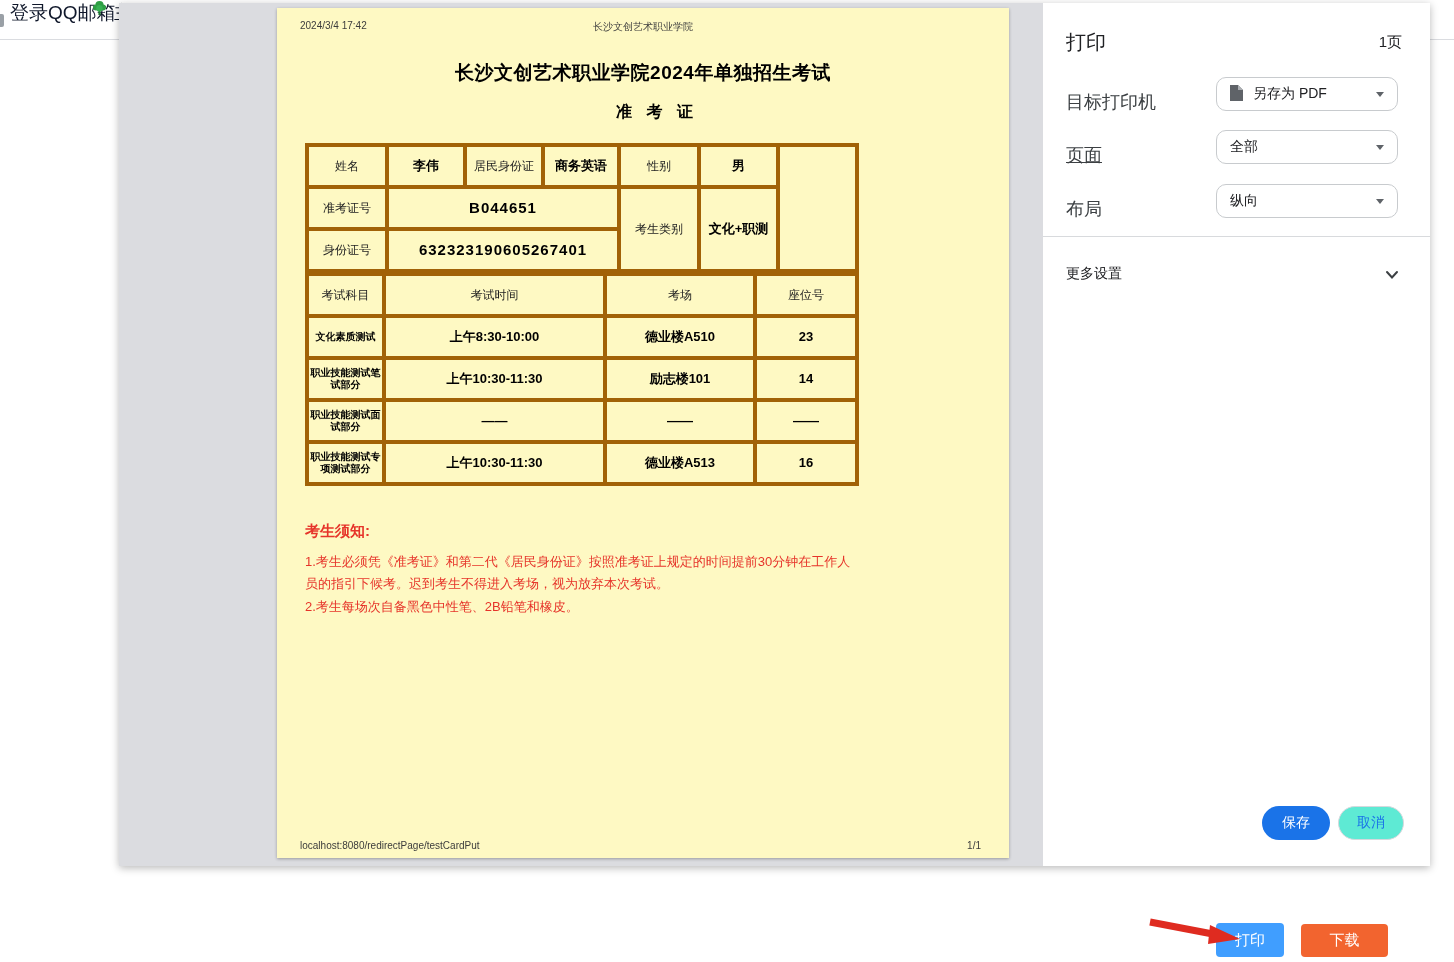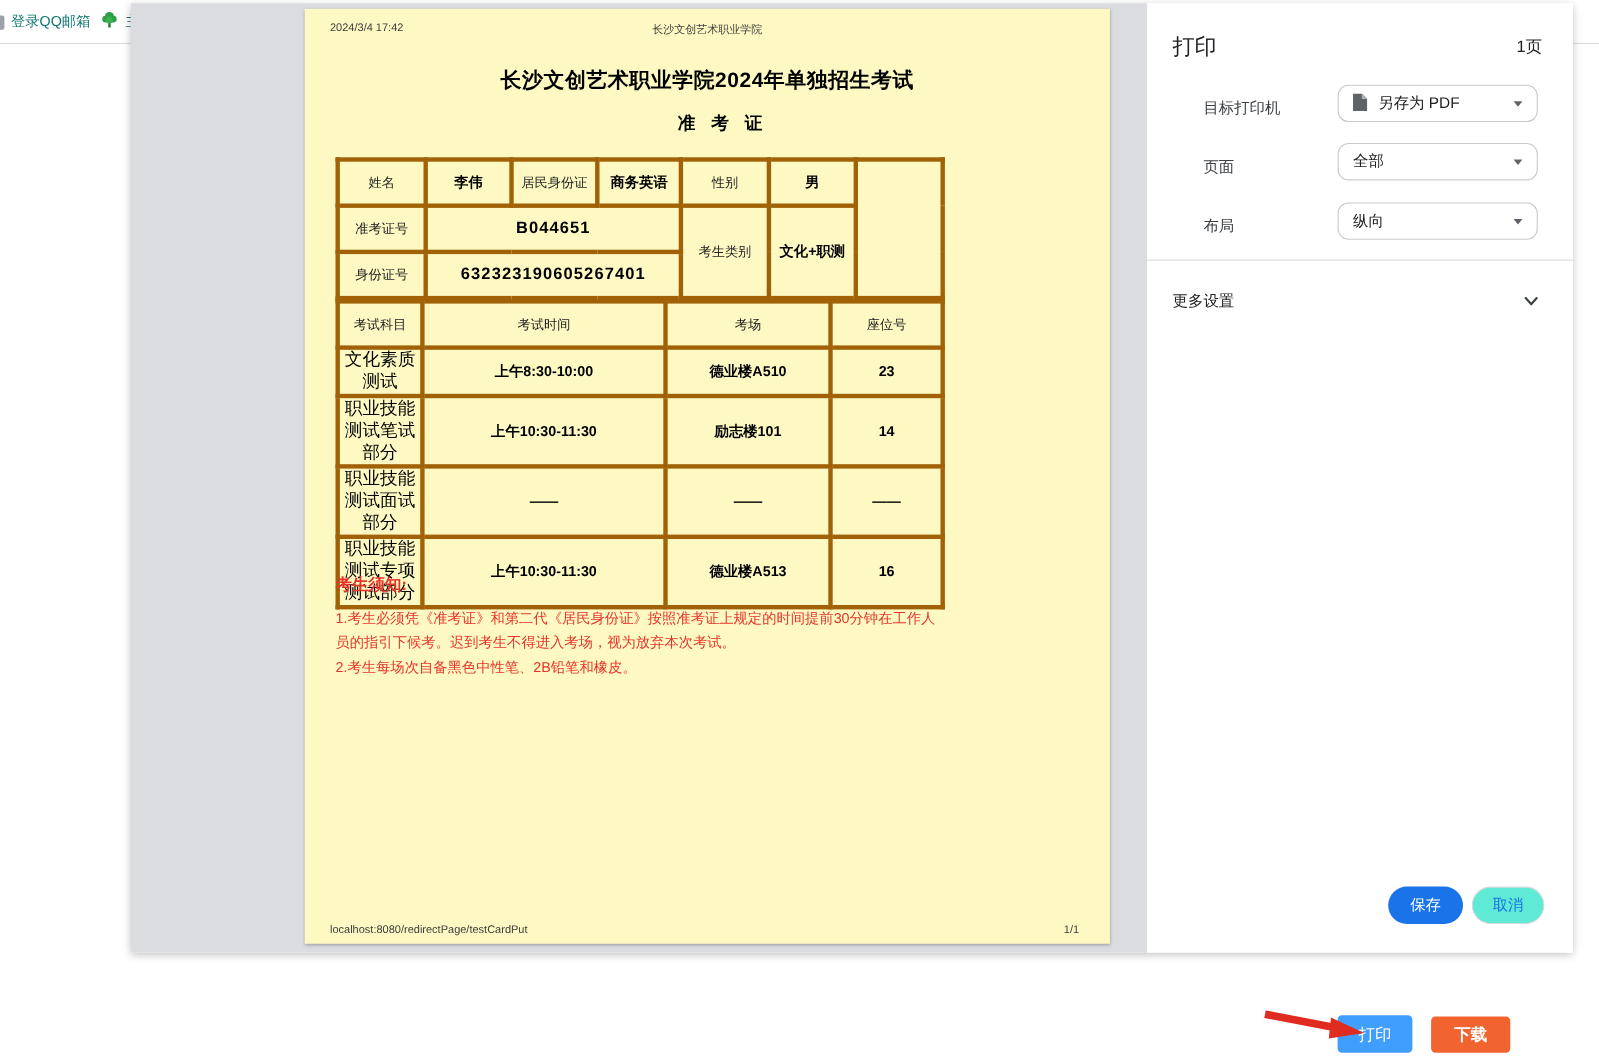--- a/index.html
+++ b/index.html
@@ -7,22 +7,22 @@
   body {
     width:1454px; height:962px; position:relative; overflow:hidden;
     background:#ffffff;
     font-family:"Liberation Sans", sans-serif;
     color:#202124;
   }
 
   
   .bookmarks-bar { position:absolute; left:0; top:0; width:1454px; height:40px;
     background:#fff; border-bottom:1px solid #dadce0; z-index:1; }
-  .bm-item { position:absolute; top:0; height:40px; display:flex; align-items:center;
-    gap:6px; font-size:13px; color:#0f766e; cursor:pointer; white-space:nowrap; }
+  .bm-item { position:absolute; top:0; height:40px; display:flex; align-items:flex-start;
+    gap:6px; font-size:19px; color:#0f172a; cursor:pointer; white-space:nowrap; }
   .favicon-sliver { position:absolute; left:0; top:14px; width:4px; height:13px;
     background:#9aa0a6; border-radius:0 2px 2px 0; }
   .bm-qq { left:10px; }
   .bm-tree { left:91px; }
 
   
   .dialog { position:absolute; left:119px; top:3px; width:1311px; height:863px;
     display:flex; z-index:2; box-shadow:0 2px 8px rgba(0,0,0,.28); background:#fff; }
 
   
@@ -38,37 +38,37 @@
   .doc-subtitle { position:absolute; top:94px; left:0; width:100%; text-align:center;
     font-size:16px; font-weight:bold; color:#000; letter-spacing:5px;padding-left:28px; }
 
   .tables { position:absolute; top:135px; left:28px; width:550px; }
   table { border-collapse:collapse; table-layout:fixed; width:550px; }
   td { border:4px solid #a16207; text-align:center; vertical-align:middle; padding:0 1px;
        font-size:12px; color:#222; line-height:1.25; overflow:hidden; }
   tr { height:42px; }
   td.v   { font-weight:bold; color:#000; font-size:13px; }
   td.big { font-weight:bold; color:#000; font-size:15px; letter-spacing:1px; }
-  td.subj{ font-weight:normal; color:#000; font-size:16px; }
+  td.subj{ font-weight:bold; color:#000; font-size:10px; }
   #tbl2 { margin-top:-1px; }
 
   .notice { position:absolute; top:502px; left:28px; width:547px; color:#e6342a; }
   .notice-title { font-size:15px; font-weight:bold; margin:12px 0 10px 0; }
   .notice-item  { font-size:13px; line-height:1.72; margin:0; }
 
   .sheet-ftr-left  { position:absolute; top:832px; left:23px;  font-size:10px; color:#3c3c3c; }
   .sheet-ftr-right { position:absolute; top:832px; right:28px; font-size:10px; color:#3c3c3c; }
 
   
   .panel { width:387px; height:100%; background:#fff; position:relative; flex:none; }
   .panel-title { position:absolute; left:23px; top:26px; font-size:20px; color:#202124; }
   .pages-badge { position:absolute; right:28px; top:30px; font-size:15px; color:#202124;margin-left:32px; }
-  .row-label   { position:absolute; left:23px; font-size:14px; color:#3c4043;margin-left:28px; }
+  .row-label   { position:absolute; left:23px; font-size:18px; color:#3c4043; }
   .lbl-dest   { top:87px; }
-  .lbl-pages  { top:140px; }
+  .lbl-pages  { top:140px;text-decoration:underline; }
   .lbl-layout { top:194px; }
   .dd { position:absolute; left:173px; width:182px; height:34px; background:#fff;
     border:1px solid #c8cbce; border-radius:10px; display:flex; align-items:center;
     padding:0 13px; gap:10px; font-size:14px; color:#202124; cursor:pointer; }
   .dd-dest   { top:74px; }
   .dd-pages  { top:127px; }
   .dd-layout { top:181px; }
   .caret { margin-left:auto; width:0; height:0; flex:none;
     border-left:4.5px solid transparent; border-right:4.5px solid transparent;
     border-top:5px solid #5f6368; }
@@ -81,22 +81,22 @@
   .btn { display:flex; align-items:center; justify-content:center; cursor:pointer;
     font-family:"Liberation Sans", sans-serif; }
   .btn-save   { position:absolute; left:219px; top:803px; width:68px; height:34px;
     border-radius:17px; background:#1a73e8; color:#fff; font-size:14px; }
   .btn-cancel { position:absolute; left:295px; top:803px; width:66px; height:34px;
     border-radius:17px; background:#5eead4; border:1px solid #d5d9dd; color:#1a73e8; font-size:14px; }
 
   
   .action-print { position:absolute; left:1216px; top:923px; width:68px; height:34px;
     background:#409eff; color:#fff; font-size:15px; border-radius:4px; z-index:3; }
-  .action-download { position:absolute; left:1301px; top:924px; width:72px; height:33px;
-    background:#f2642f; color:#fff; font-size:15px; border-radius:4px; z-index:3;font-weight:bold; }
+  .action-download { position:absolute; left:1301px; top:924px; width:87px; height:33px;
+    background:#f2642f; color:#fff; font-size:15px; border-radius:4px; z-index:3; }
   .arrow-annotation { position:absolute; left:1146px; top:914px; z-index:4; pointer-events:none; }
 </style>
 </head>
 <body>
 
 <div class="bookmarks-bar">
   <span class="favicon-sliver"></span>
   <span class="bm-item bm-qq">
     <span>登录QQ邮箱</span>
   </span>

